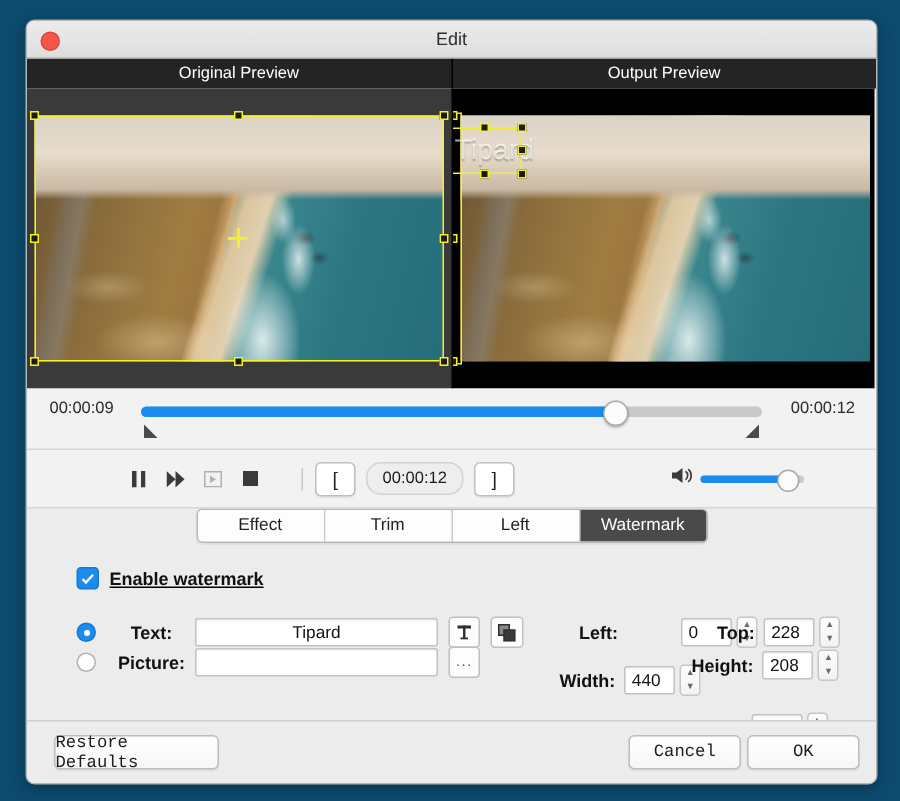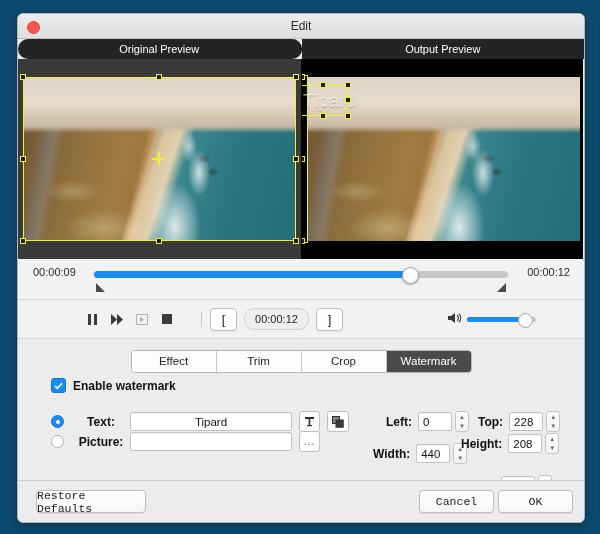--- a/index.html
+++ b/index.html
@@ -68,21 +68,20 @@
   .preview-header > div {
     flex: 1 1 50%;
     background: #242424;
     color: #ffffff;
     font-size: 11px;
     text-align: center;
     line-height: 20px;
   }
   .preview-header > div:first-child {
     border-right: 1px solid #000;
-    border-radius: 10px;
   }
   
   .previews {
     height: 200px;
     display: flex;
     flex: 0 0 auto;
   }
   .pane {
     position: relative;
     overflow: hidden;
@@ -322,21 +321,21 @@
     width: 13px; height: 13px;
     margin-left: -6px;
     border-radius: 50%;
     background: #fbfbfb;
     border: 1px solid #a8a8a8;
   }
   
   .tabs-row {
     height: 34px;
     display: flex;
-    align-items: flex-end;
+    align-items: flex-start;
     justify-content: center;
     background: #ececec;
     flex: 0 0 auto;
   }
   .tabs {
     display: flex;
     border: 1px solid #b6b6b6;
     border-radius: 4px;
     overflow: hidden;
     box-shadow: 0 1px 1px rgba(0,0,0,0.06);
@@ -364,20 +363,21 @@
     background: #ececec;
     padding: 8px 0 0 0;
   }
   .check-row {
     position: absolute;
     left: 33px;
     top: 5px;
     display: flex;
     align-items: center;
     gap: 7px;
+    text-decoration: underline;
   }
   .checkbox {
     width: 13px; height: 13px;
     border-radius: 3px;
     background: #1a8cf0;
     border: 1px solid #1578ce;
     display: flex;
     align-items: center;
     justify-content: center;
   }
@@ -625,21 +625,21 @@
           <div class="vol-fill" id="volFill" style="width: 83%;"></div>
           <div class="vol-knob" id="volKnob" style="left: 83%;"></div>
         </div>
       </div>
     </div>
 
     <div class="tabs-row">
       <div class="tabs">
         <div class="tab">Effect</div>
         <div class="tab">Trim</div>
-        <div class="tab">Crop</div>
+        <div class="tab">Left</div>
         <div class="tab active">Watermark</div>
       </div>
     </div>
 
     <div class="form">
 
       <div class="check-row">
         <div class="checkbox">
           <svg width="9" height="8" viewBox="0 0 9 8">
               <polyline points="1,4 3.3,6.3 8,1.2" fill="none" stroke="#ffffff" stroke-width="1.6"></polyline>
@@ -669,21 +669,21 @@
         </div>
       </div>
 
       <div class="radio-row pic-row">
         <div class="radio"></div>
         <div class="radio-label">Picture:</div>
         <div class="text-input" placeholder=""></div>
         <div class="icon-btn" style="font-size:10px;letter-spacing:1px;color:#555;">...</div>
       </div>
 
-      <div class="num-row" style="left:368px; top:38px;">
+      <div class="num-row" style="left:368px; top:38px;gap:36px;">
         <div class="num-lbl">Left:</div>
         <div class="stepper">
           <div class="num-input">0</div>
           <div class="spin">
               <span>▲</span>
               <span>▼</span>
             </div>
         </div>
       </div>
 

